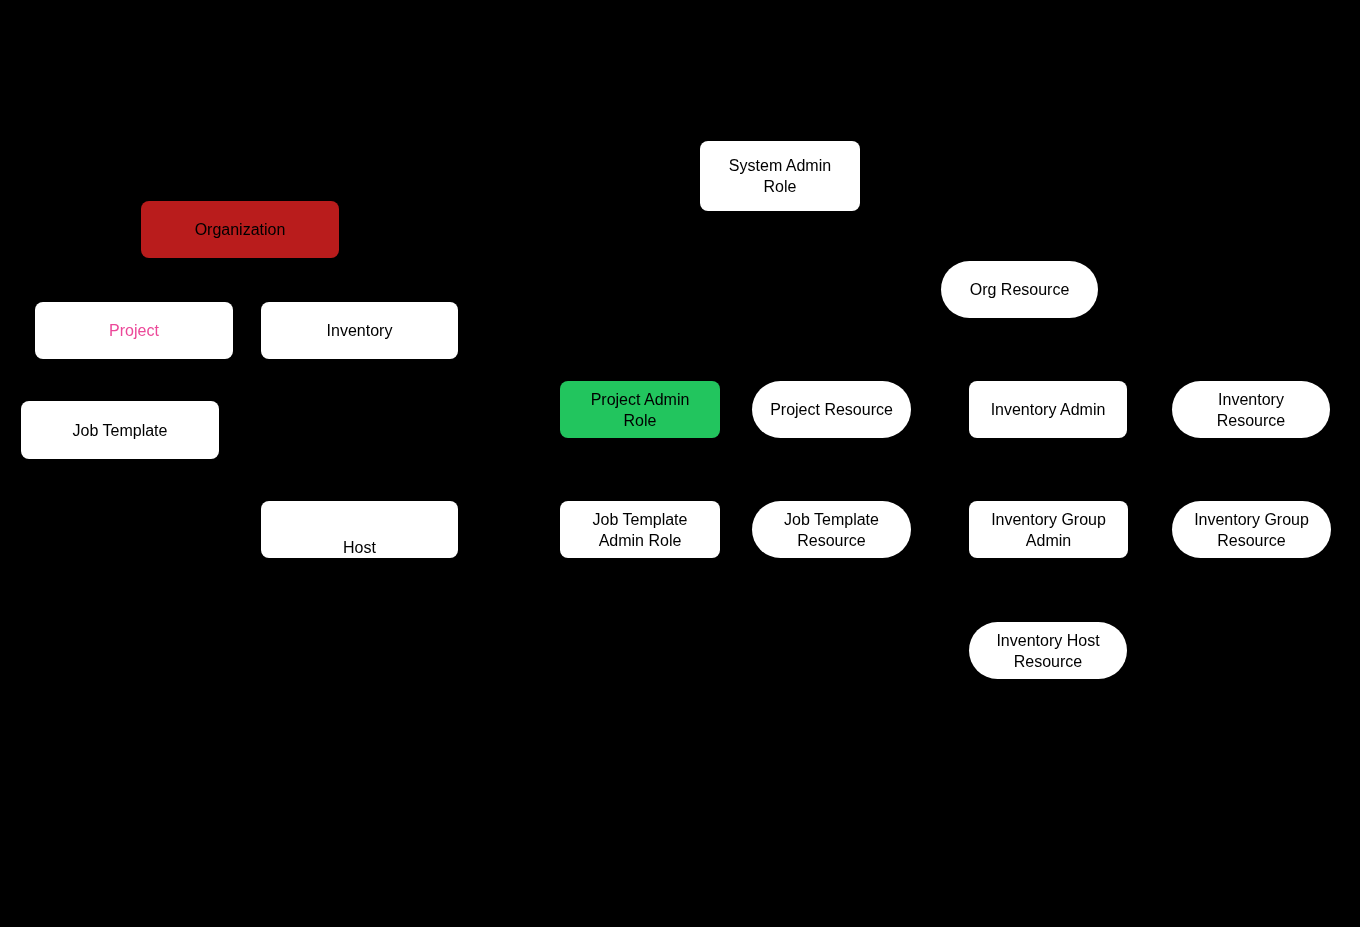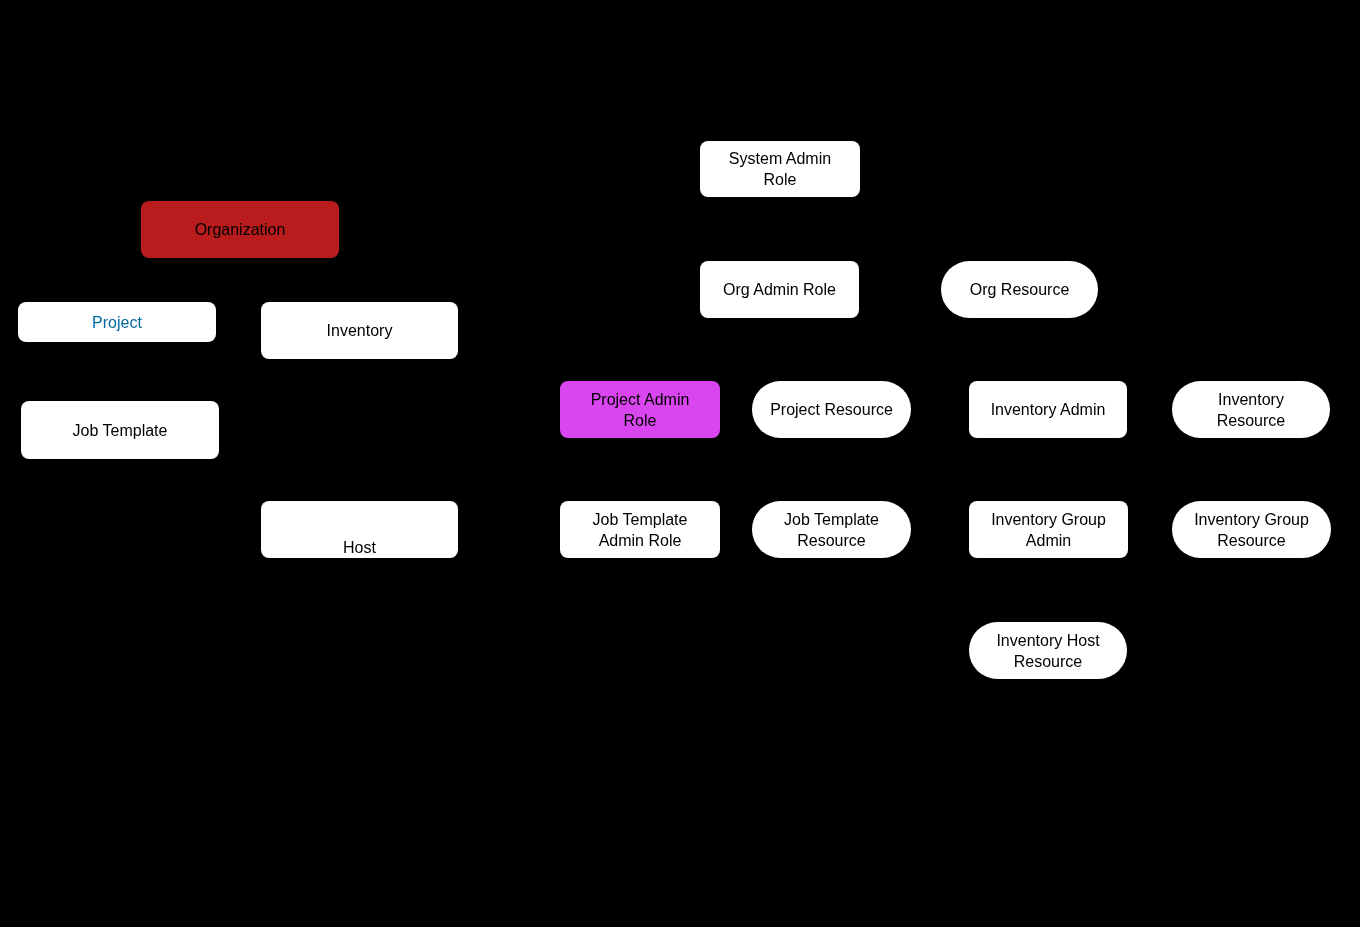--- a/index.html
+++ b/index.html
@@ -31,43 +31,40 @@
     font-weight: 400;
   }
 </style>
 </head>
 <body>
 
 <div class="diagram-canvas" style="background: rgb(0, 0, 0);">
     <div class="node rect" style="left: 141px; top: 201px; width: 198px; height: 57px; background: #b91c1c; color: rgb(0, 0, 0);">
       <span class="node-label">Organization</span>
     </div>
-    <div class="node rect" style="left: 18px; top: 302px; width: 198px; height: 40px; background: rgb(255, 255, 255); color: #0369a1;">
+    <div class="node rect" style="left: 35px; top: 302px; width: 198px; height: 57px; background: rgb(255, 255, 255); color: #ec4899;">
       <span class="node-label">Project</span>
     </div>
     <div class="node rect" style="left: 261px; top: 302px; width: 197px; height: 57px; background: rgb(255, 255, 255); color: rgb(0, 0, 0);">
       <span class="node-label">Inventory</span>
     </div>
     <div class="node rect" style="left: 21px; top: 401px; width: 198px; height: 58px; background: rgb(255, 255, 255); color: rgb(0, 0, 0);">
       <span class="node-label">Job Template</span>
     </div>
     <div class="node rect" style="left: 261px; top: 501px; width: 197px; height: 57px; background: rgb(255, 255, 255); color: rgb(0, 0, 0); align-items: flex-end;">
       <span class="node-label">Host</span>
     </div>
-    <div class="node rect" style="left: 700px; top: 141px; width: 160px; height: 56px; background: rgb(255, 255, 255); color: rgb(0, 0, 0);">
+    <div class="node rect" style="left: 700px; top: 141px; width: 160px; height: 70px; background: rgb(255, 255, 255); color: rgb(0, 0, 0);">
       <span class="node-label">System Admin
 Role</span>
-    </div>
-    <div class="node rect" style="left: 700px; top: 261px; width: 159px; height: 57px; background: rgb(255, 255, 255); color: rgb(0, 0, 0);">
-      <span class="node-label">Org Admin Role</span>
     </div>
     <div class="node pill" style="left: 941px; top: 261px; width: 157px; height: 57px; background: rgb(255, 255, 255); color: rgb(0, 0, 0);">
       <span class="node-label">Org Resource</span>
     </div>
-    <div class="node rect" style="left: 560px; top: 381px; width: 160px; height: 57px; background: #d946ef; color: rgb(0, 0, 0);">
+    <div class="node rect" style="left: 560px; top: 381px; width: 160px; height: 57px; background: #22c55e; color: rgb(0, 0, 0);">
       <span class="node-label">Project Admin
 Role</span>
     </div>
     <div class="node pill" style="left: 752px; top: 381px; width: 159px; height: 57px; background: rgb(255, 255, 255); color: rgb(0, 0, 0);">
       <span class="node-label">Project Resource</span>
     </div>
     <div class="node rect" style="left: 969px; top: 381px; width: 158px; height: 57px; background: rgb(255, 255, 255); color: rgb(0, 0, 0);">
       <span class="node-label">Inventory Admin</span>
     </div>
     <div class="node pill" style="left: 1172px; top: 381px; width: 158px; height: 57px; background: rgb(255, 255, 255); color: rgb(0, 0, 0);">

